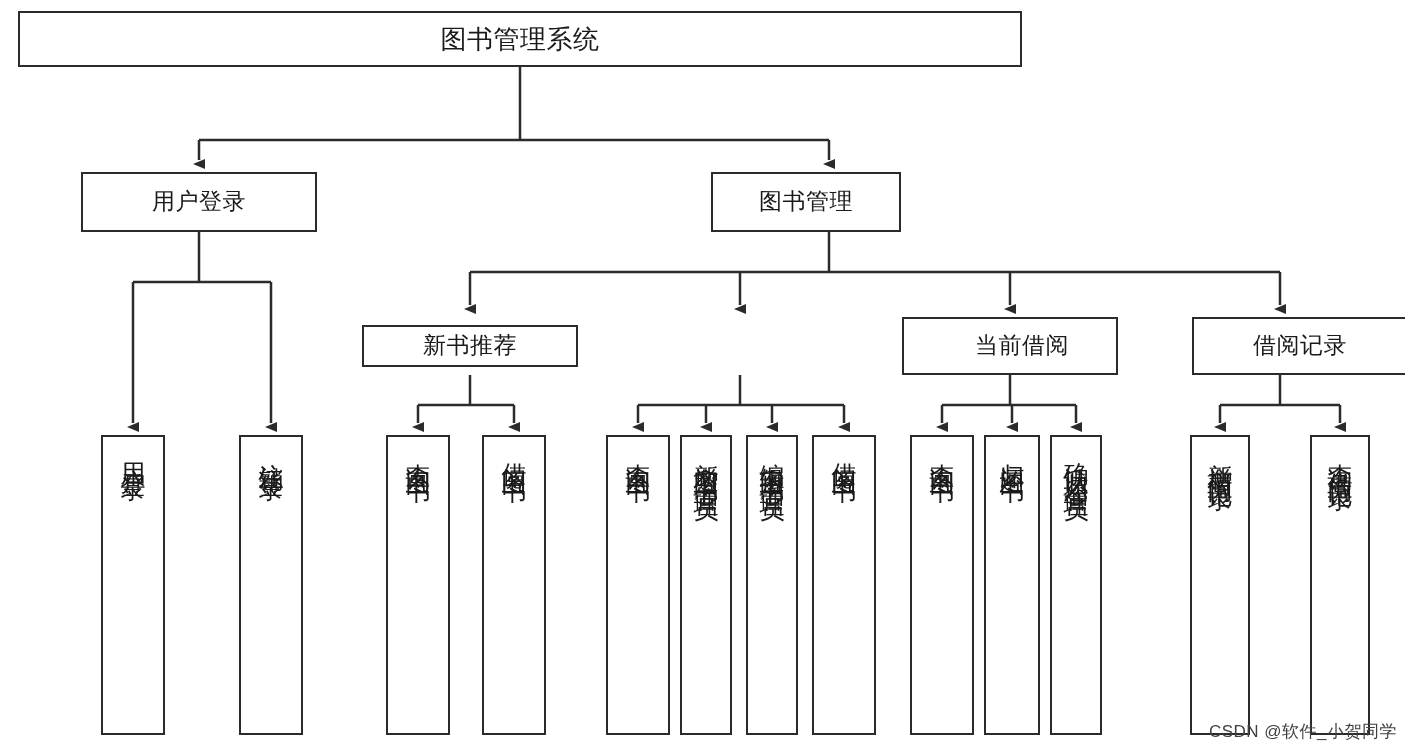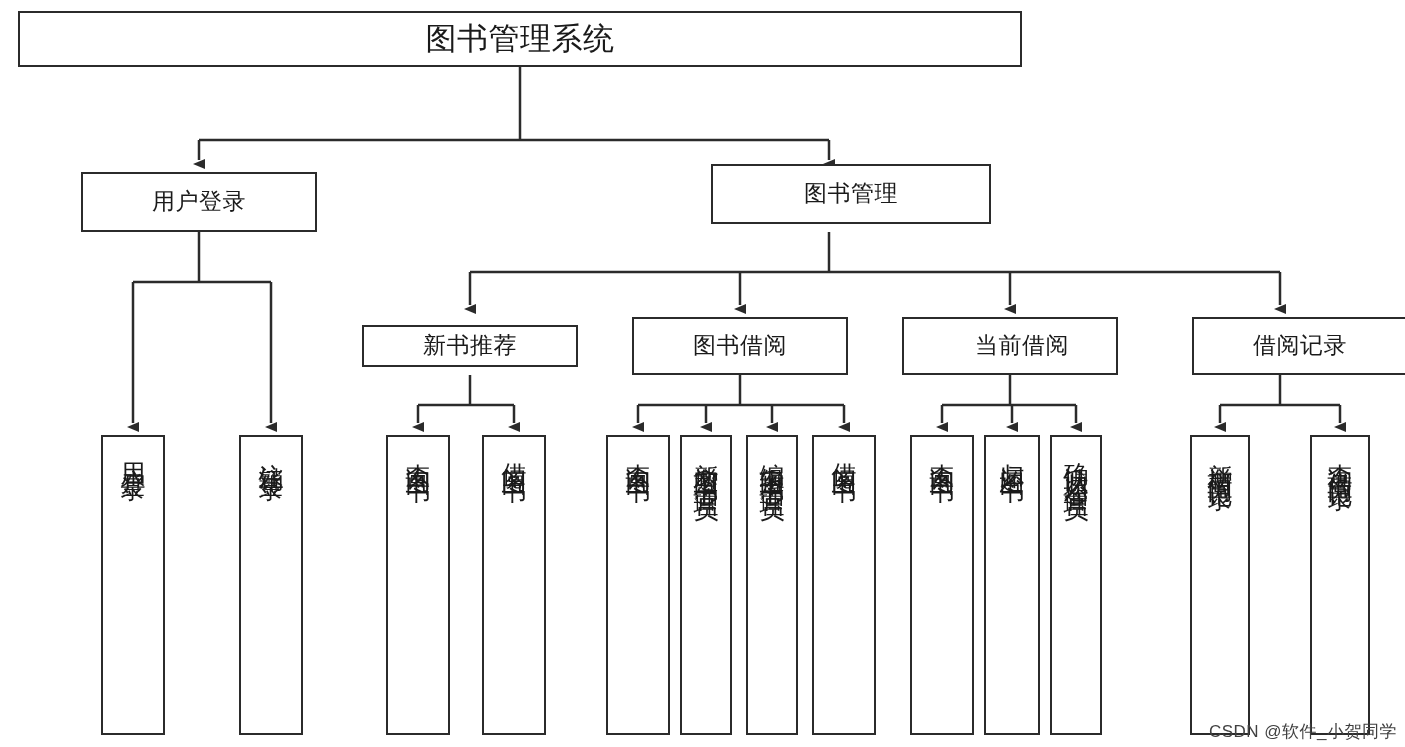--- a/index.html
+++ b/index.html
@@ -38,21 +38,21 @@
   .node .label {
     text-align: center;
     line-height: 1.18;
     white-space: nowrap;
   }
   .node.horizontal .label {
     font-size: 23px;
     letter-spacing: 0.5px;
   }
   .node.root .label {
-    font-size: 31px;
+    font-size: 26px;
   }
   
   .node.vertical {
     align-items: flex-start;
     padding-top: 6px;
   }
   .node.vertical .label {
     writing-mode: vertical-rl;
     text-orientation: upright;
     font-size: 25px;
@@ -128,30 +128,27 @@
     </g>
   </svg>
 
   <div class="node root horizontal" style="left:18px; top:11px; width:1004px; height:56px;">
     <span class="label">图书管理系统</span>
   </div>
 
   <div class="node horizontal" style="left:81px; top:172px; width:236px; height:60px;">
     <span class="label">用户登录</span>
   </div>
-  <div class="node horizontal" style="left:711px; top:164px; width:280px; height:60px;">
+  <div class="node horizontal" style="left:711px; top:172px; width:190px; height:60px;">
     <span class="label">图书管理</span>
   </div>
 
   <div class="node horizontal" style="left:362px; top:317px; width:216px; height:42px;margin-top:8px;">
     <span class="label">新书推荐</span>
   </div>
-  <div class="node horizontal" style="left:632px; top:317px; width:216px; height:58px;">
-    <span class="label">图书借阅</span>
-  </div>
   <div class="node horizontal" style="left:902px; top:317px; width:216px; height:58px;padding-left:24px;">
     <span class="label">当前借阅</span>
   </div>
   <div class="node horizontal" style="left:1172px; top:317px; width:216px; height:58px;margin-left:20px;">
     <span class="label">借阅记录</span>
   </div>
 
   <div class="node vertical" style="left:101px; top:435px; width:64px; height:300px;">
     <span class="label">用户登录</span>
   </div>

